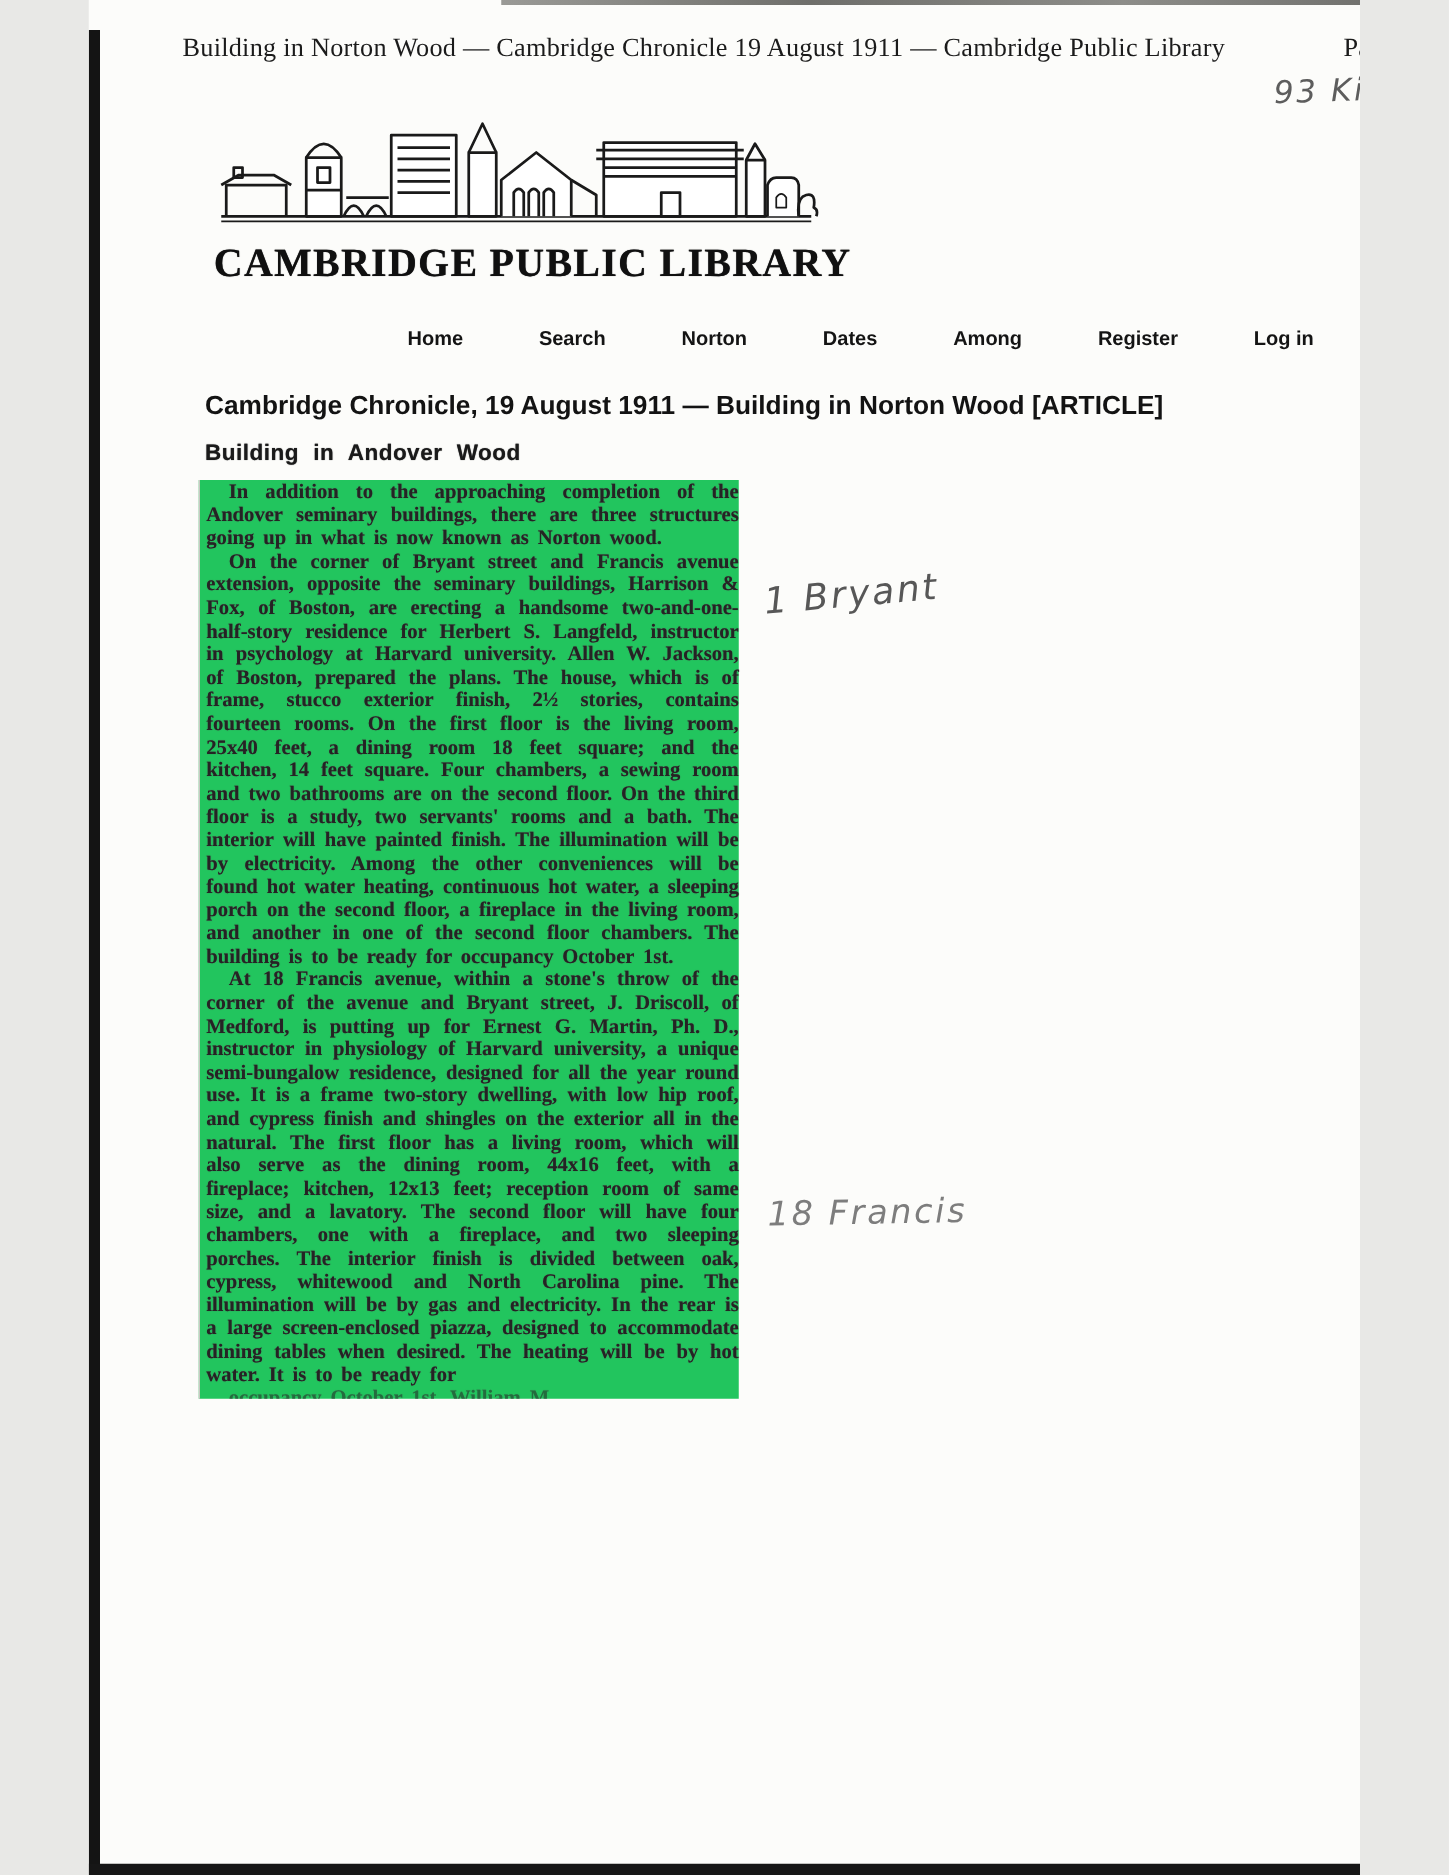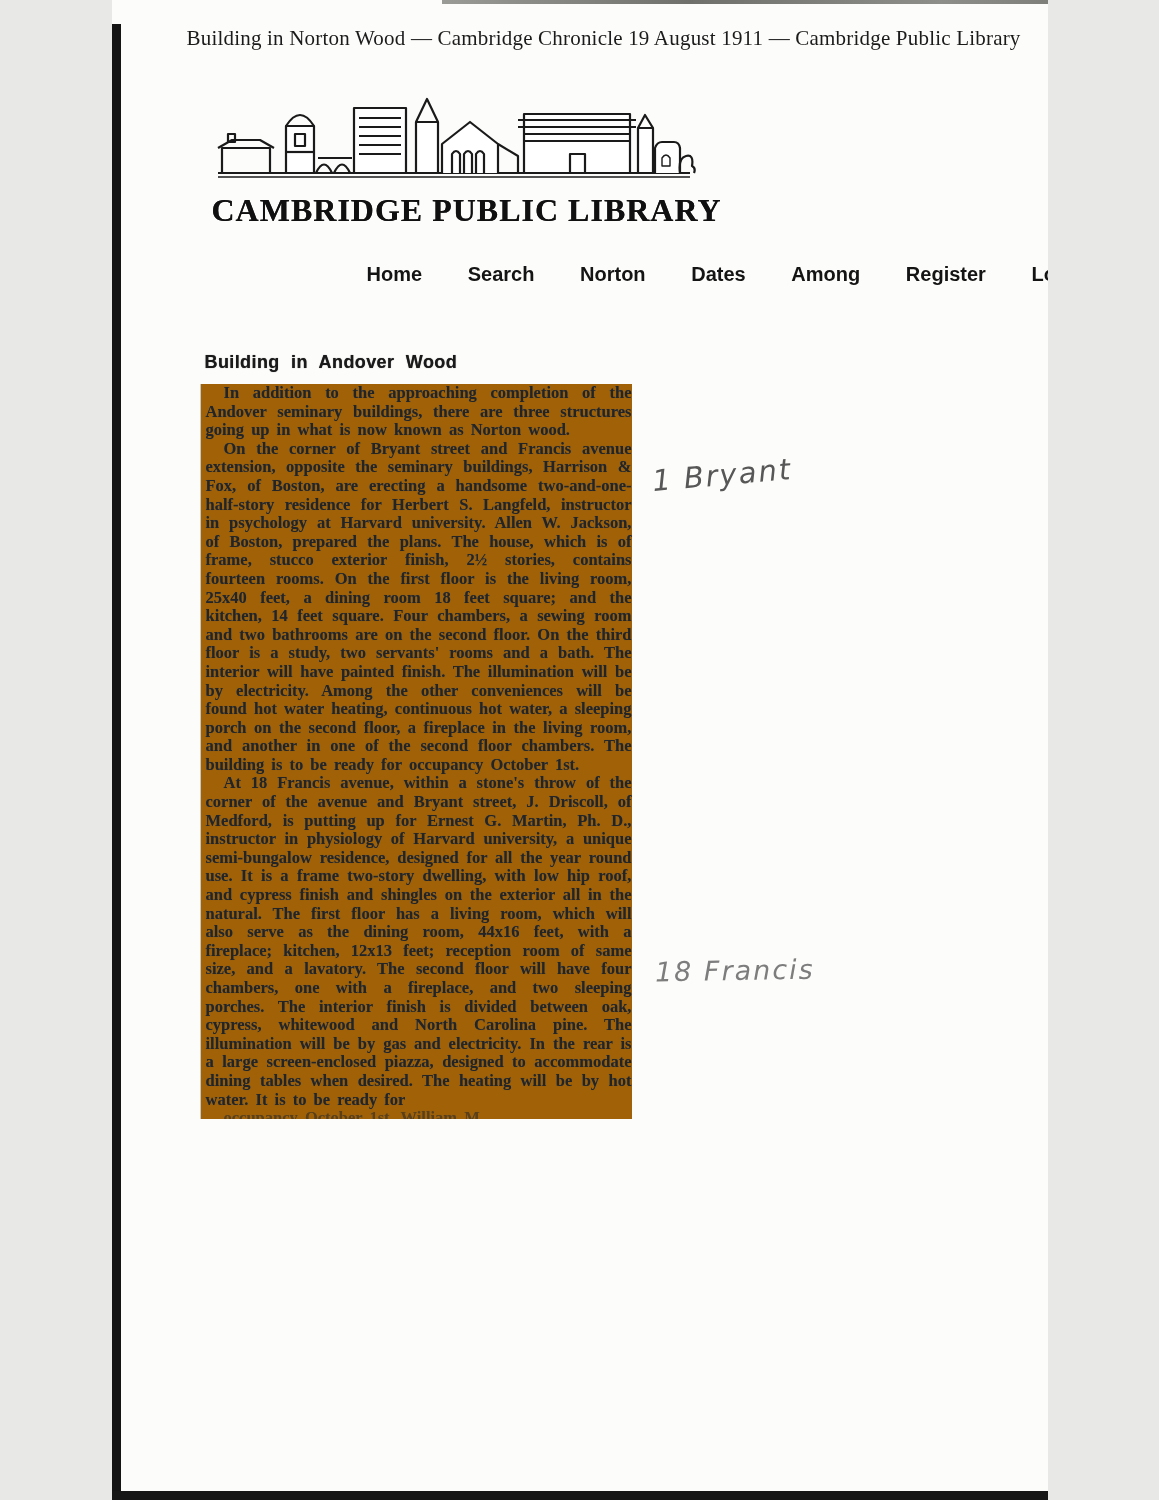--- a/index.html
+++ b/index.html
@@ -1,18 +1,18 @@
 <!DOCTYPE html>
 <html><head>
 <meta charset="utf-8">
 <style>
   html,body{margin:0;padding:0;background:#e8e8e6;}
   .page{
     position:relative;
-    width:936px;height:1500px;
+    width:1017px;height:1500px;
     margin:0 auto;
     background:#fcfcfa;
     overflow:hidden;
     font-family:"Liberation Serif", serif;
     color:#1c1c1c;
   }
   
   .scan-left-bar{position:absolute;left:0;top:24px;bottom:0;width:9px;background:#141414;}
   .scan-top-edge{position:absolute;left:330px;top:0;width:829px;height:4px;
     background:linear-gradient(90deg,#9a9a96,#6f6f6b 30%,#8d8d89 60%,#5f5f5c);}
@@ -48,36 +48,36 @@
     font-family:"Liberation Serif", serif;
     font-weight:700;font-size:32px;letter-spacing:1px;color:#101010;
     text-shadow:0 0 .6px #333;
     white-space:nowrap;
   }
 
   
   .nav{position:absolute;left:255px;top:263px;width:725px;
     display:flex;justify-content:space-between;
     font-family:"Liberation Sans", sans-serif;
-    font-weight:700;font-size:20px;color:#141414;}
+    font-weight:700;font-size:16px;color:#141414;}
   .nav span{cursor:pointer;}
 
   
   .article-heading{position:absolute;left:93px;top:313px;
     font-family:"Liberation Sans", sans-serif;
     font-weight:700;font-size:21px;color:#131313;white-space:nowrap;}
   .article-headline{position:absolute;left:93px;top:352px;
     font-family:"Liberation Sans", sans-serif;
     font-weight:700;font-size:18px;letter-spacing:.4px;word-spacing:6px;color:#1a1a1a;
     text-shadow:0 0 .8px #444;}
   .news-column{
     position:absolute;left:88px;top:384px;width:432px;
     border-left:1px solid #c9c7c2;
     padding-left:5px;box-sizing:border-box;
-    background:#a16207;
+    background:#22c55e;
     font-family:"Liberation Serif", serif;
     font-weight:700;
     font-size:16.5px;line-height:18.6px;
     color:#242424;
     text-align:justify;
     word-spacing:3px;
     text-shadow:0 0 .7px #555;
   }
   .news-column p{margin:0;text-indent:18px;}
   .cutoff-line{
@@ -152,20 +152,21 @@
   <div class="nav">
     <span>Home</span>
     <span>Search</span>
     <span>Norton</span>
     <span>Dates</span>
     <span>Among</span>
     <span>Register</span>
     <span>Log in</span>
   </div>
 
+  <div class="article-heading">Cambridge Chronicle, 19 August 1911 — Building in Norton Wood [ARTICLE]</div>
 
   <div class="article-headline">Building in Andover Wood</div>
 
   <div class="news-column">
     <p>In addition to the approaching completion of the Andover seminary buildings, there are three structures going up in what is now known as Norton wood.</p>
     <p>On the corner of Bryant street and Francis avenue extension, opposite the seminary buildings, Harrison &amp; Fox, of Boston, are erecting a handsome two-and-one-half-story residence for Herbert S. Langfeld, instructor in psychology at Harvard university. Allen W. Jackson, of Boston, prepared the plans. The house, which is of frame, stucco exterior finish, 2½ stories, contains fourteen rooms. On the first floor is the living room, 25x40 feet, a dining room 18 feet square; and the kitchen, 14 feet square. Four chambers, a sewing room and two bathrooms are on the second floor. On the third floor is a study, two servants' rooms and a bath. The interior will have painted finish. The illumination will be by electricity. Among the other conveniences will be found hot water heating, continuous hot water, a sleeping porch on the second floor, a fireplace in the living room, and another in one of the second floor chambers. The building is to be ready for occupancy October 1st.</p>
     <p>At 18 Francis avenue, within a stone's throw of the corner of the avenue and Bryant street, J. Driscoll, of Medford, is putting up for Ernest G. Martin, Ph. D., instructor in physiology of Harvard university, a unique semi-bungalow residence, designed for all the year round use. It is a frame two-story dwelling, with low hip roof, and cypress finish and shingles on the exterior all in the natural. The first floor has a living room, which will also serve as the dining room, 44x16 feet, with a fireplace; kitchen, 12x13 feet; reception room of same size, and a lavatory. The second floor will have four chambers, one with a fireplace, and two sleeping porches. The interior finish is divided between oak, cypress, whitewood and North Carolina pine. The illumination will be by gas and electricity. In the rear is a large screen-enclosed piazza, designed to accommodate dining tables when desired. The heating will be by hot water. It is to be ready for</p>
     <div class="cutoff-line">occupancy October 1st.    William M</div>
   </div>
 

